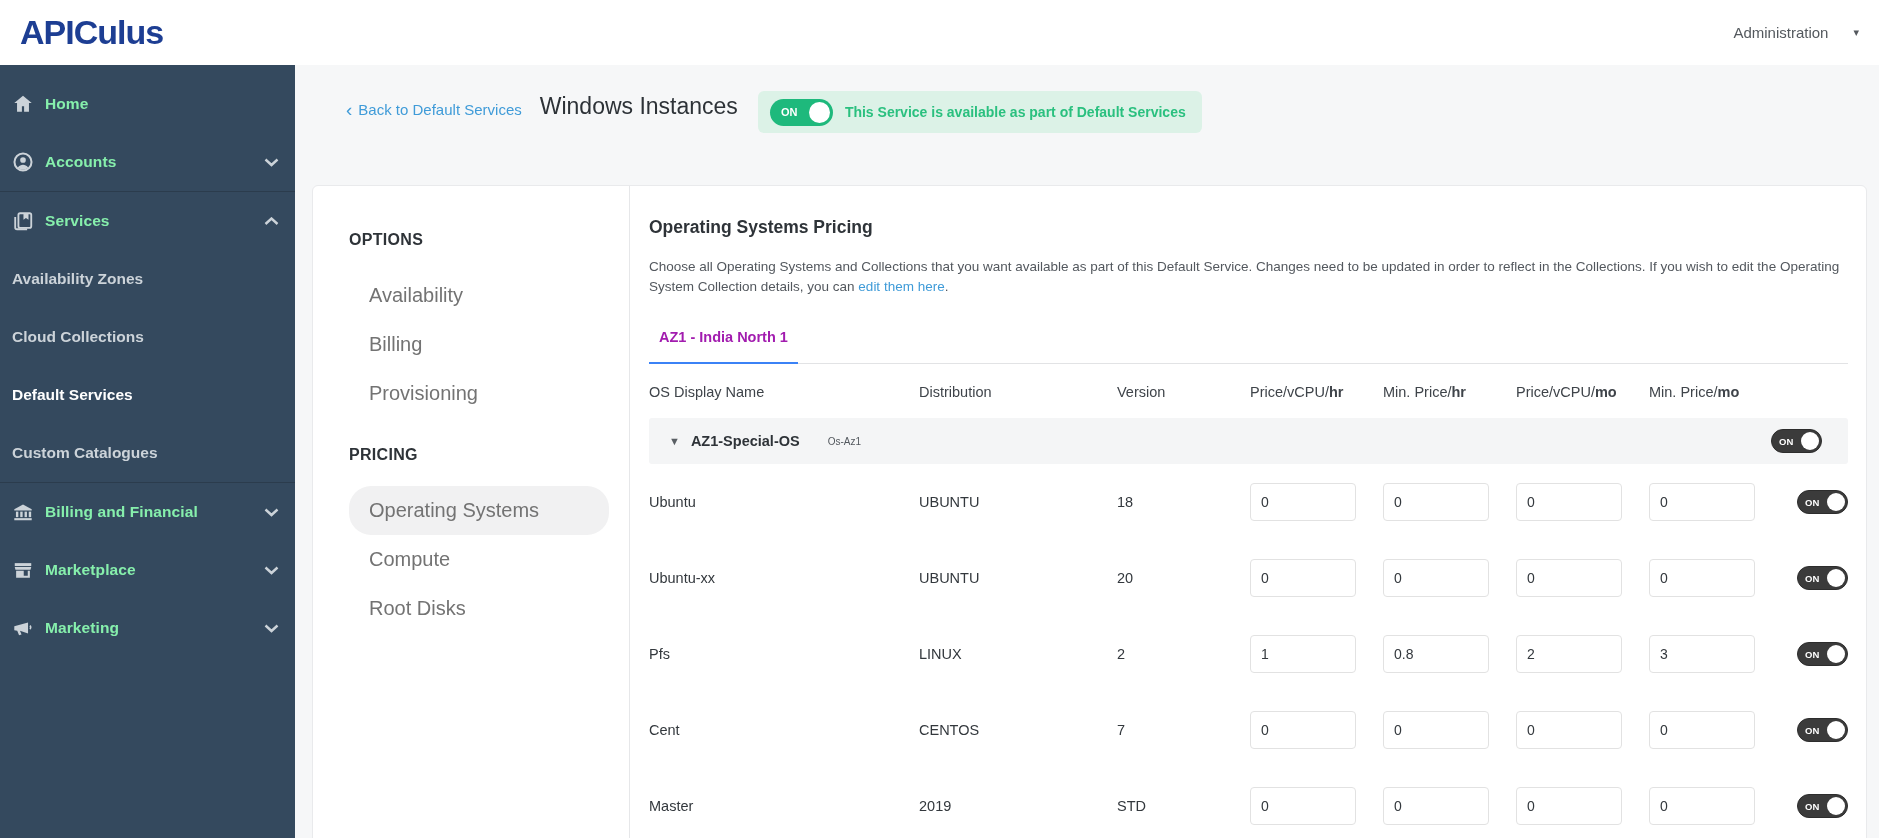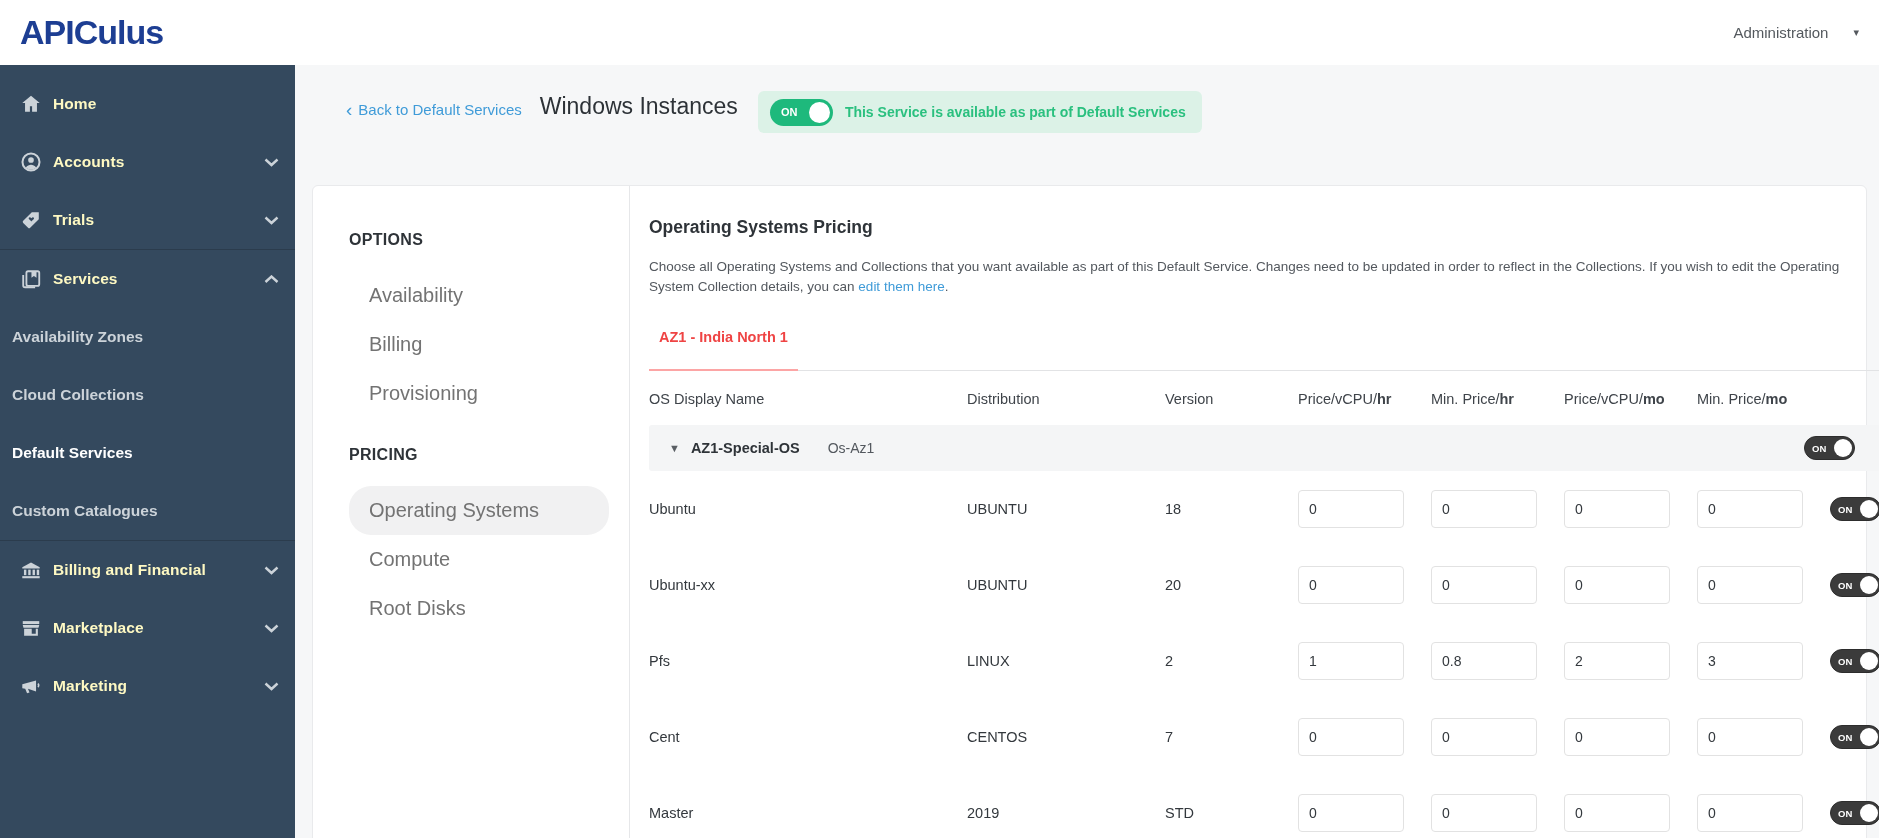--- a/index.html
+++ b/index.html
@@ -8,21 +8,21 @@
 
   
   .topbar { position:absolute; top:0; left:0; width:1879px; height:65px; background:#ffffff;
             display:flex; align-items:center; justify-content:space-between; padding:0 20px; z-index:5; }
   .logo { font-size:34px; font-weight:800; color:#1d3e93; letter-spacing:-1px; }
   .admin { font-size:15px; color:#54595e; display:flex; align-items:center; gap:25px; cursor:pointer; }
   .admin .caret { font-size:11px; color:#54595e; }
 
   
   .sidebar { position:absolute; top:65px; left:0; width:295px; height:773px; background:#34495e; padding-top:10px; }
-  .sb-item { height:58px; display:flex; align-items:center; padding:0 16px 0 16px; cursor:pointer; color:#fef9c3; }
+  .sb-item { height:58px; display:flex; align-items:center; padding:0 16px 0 8px; cursor:pointer; color:#86efac; }
   .sb-item .ic { width:30px; height:24px; display:flex; align-items:center; justify-content:center; margin-right:7px; flex:0 0 30px; }
   .sb-item .lbl { font-size:15.5px; font-weight:700; letter-spacing:.1px; }
   .sb-item .chev { margin-left:auto; display:flex; }
   .sb-sub { height:58px; display:flex; align-items:center; padding-left:12px; cursor:pointer; color:#ccd3d9; }
   .sb-sub .lbl { font-size:15.5px; font-weight:700; }
   .sb-sub.active .lbl { color:#ffffff; }
   .sb-div { border-top:1px solid #2b3c4d; }
 
   
   .main { position:absolute; top:65px; left:295px; width:1584px; height:773px; }
@@ -49,36 +49,36 @@
   .menu-item.pill { background:#f1f1f2; border-radius:22px; padding:13px 20px; }
   .menu-gap { height:28px; }
 
   
   .panel { flex:1; padding:31px 18px 0 19px; }
   .panel-heading { font-size:17.5px; font-weight:700; color:#2e3338; margin-bottom:19px; }
   .panel-desc { font-size:13.5px; color:#53585e; line-height:20px; max-width:1195px; margin-bottom:22px; }
   .panel-desc a { color:#3f9bd8; text-decoration:none; cursor:pointer; }
 
   .tabs { border-bottom:1px solid #e2e3e5; margin-bottom:2px; }
-  .tab { display:inline-block; font-size:14.5px; font-weight:700; color:#ef4444; padding:10px 10px 24px 10px;
-         border-bottom:2px solid #fca5a5; margin-bottom:-1px; cursor:pointer; }
+  .tab { display:inline-block; font-size:14.5px; font-weight:700; color:#a21caf; padding:10px 10px 17px 10px;
+         border-bottom:2px solid #3b82f6; margin-bottom:-1px; cursor:pointer; }
 
   .thead { display:flex; align-items:center; height:52px; }
   .th { font-size:14.5px; color:#3f444a; }
   .th b, .th .bold { font-weight:700; }
   .c-name { width:270px; flex:0 0 270px; }
-  .c-dist { width:198px; flex:0 0 198px;margin-left:48px; }
+  .c-dist { width:198px; flex:0 0 198px; }
   .c-ver  { width:133px; flex:0 0 133px; }
   .c-price{ width:133px; flex:0 0 133px; }
   .c-toggle { flex:1; display:flex; justify-content:flex-end; }
 
   .group-row { background:#f4f5f6; border-radius:3px; height:46px; display:flex; align-items:center; }
   .tri { margin-left:20px; font-size:11px; color:#5a5f64; cursor:pointer; }
   .group-name { margin-left:11px; font-size:14.5px; font-weight:700; color:#2e3338; }
-  .group-sub { margin-left:28px; font-size:14px; color:#53585e; }
+  .group-sub { margin-left:28px; font-size:10px; color:#53585e; }
   .group-row .c-toggle { margin-right:26px; }
 
   .trow { display:flex; align-items:center; height:76px; }
   .td { font-size:14.5px; color:#33383d; }
   .price-input { width:106px; height:38px; border:1px solid #e2e2e2; border-radius:4px; padding:0 10px;
                  font-size:14px; color:#33383d; font-family:"Liberation Sans", sans-serif; outline:none; }
 
   .toggle-dark { width:51px; height:24px; background:#3b3b3b; border:1px solid #2d2d2d; border-radius:13px;
                  position:relative; display:flex; align-items:center; cursor:pointer; flex:0 0 51px; }
   .toggle-dark .t-label { color:#ffffff; font-size:9.5px; font-weight:700; margin-left:7px; }
@@ -116,34 +116,20 @@
         </svg>
     </span>
     <span class="lbl">Accounts</span>
     <span class="chev">
       <svg width="15" height="9" viewBox="0 0 15 9">
           <polyline points="1.5,1.5 7.5,7 13.5,1.5" fill="none" stroke="#ccd3d9" stroke-width="2.4"></polyline>
         </svg>
     </span>
   </div>
 
-  <div class="sb-item">
-    <span class="ic">
-      <svg width="22" height="22" viewBox="0 0 24 24">
-          <path d="M20.5 3.5h-7.6L3.5 12.9a1.6 1.6 0 0 0 0 2.3l5.3 5.3a1.6 1.6 0 0 0 2.3 0l9.4-9.4V3.5z" fill="#ccd3d9"></path>
-          <path d="M13.4 9.2l-1 1-1-1c-.9-.9-2.4.2-1.8 1.4.4.8 2.8 2.9 2.8 2.9s2.4-2.1 2.8-2.9c.6-1.2-.9-2.3-1.8-1.4z" fill="#34495e"></path>
-        </svg>
-    </span>
-    <span class="lbl">Trials</span>
-    <span class="chev">
-      <svg width="15" height="9" viewBox="0 0 15 9">
-          <polyline points="1.5,1.5 7.5,7 13.5,1.5" fill="none" stroke="#ccd3d9" stroke-width="2.4"></polyline>
-        </svg>
-    </span>
-  </div>
 
   <div class="sb-div"></div>
 
   <div class="sb-item">
     <span class="ic">
       <svg width="22" height="22" viewBox="0 0 24 24">
           <rect x="7" y="3.5" width="14" height="16" rx="1.8" fill="none" stroke="#ccd3d9" stroke-width="2"></rect>
           <path d="M3.5 7.5v11.5a2 2 0 0 0 2 2h11" fill="none" stroke="#ccd3d9" stroke-width="2"></path>
           <path d="M12.5 3.5v7.2l2.7-2 2.8 2V3.5z" fill="#ccd3d9"></path>
         </svg>

